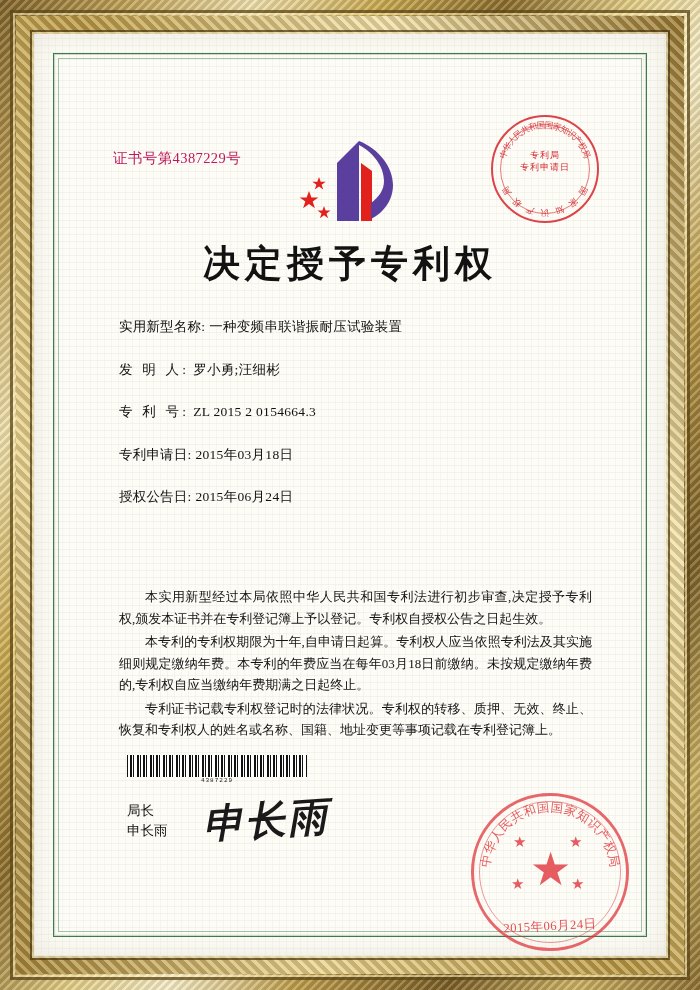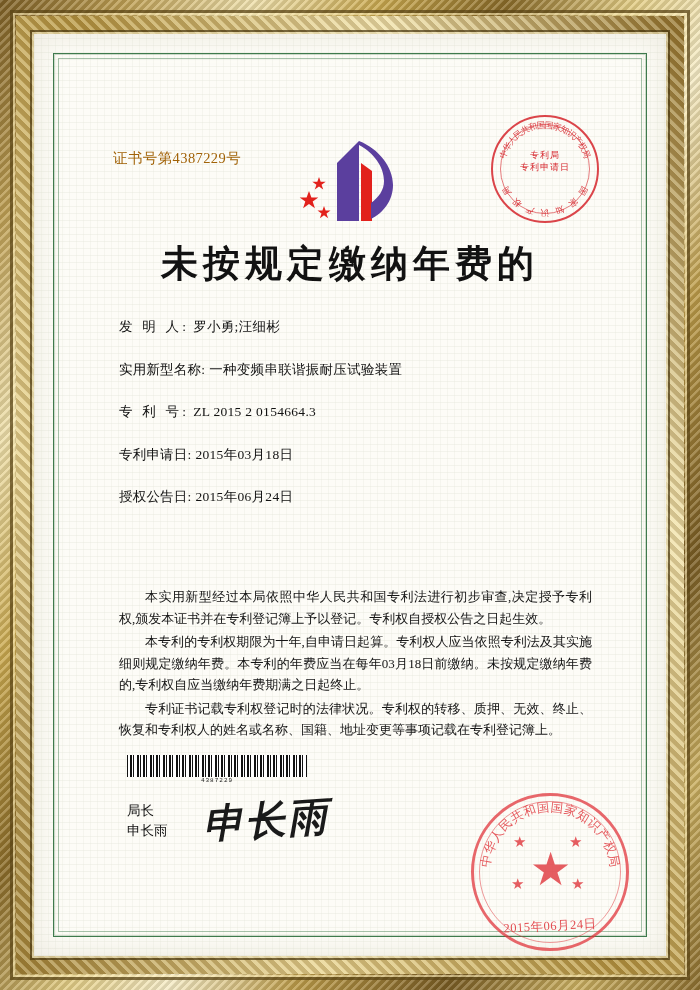--- a/index.html
+++ b/index.html
@@ -109,21 +109,21 @@
     bottom: 19px;
     padding: 0;
   }
 
   
   .cert-no {
     position: absolute;
     left: 60px;
     top: 96px;
     font-size: 14.5px;
-    color: #a16207;
+    color: #be185d;
     letter-spacing: 0.4px;
     white-space: nowrap;
   }
 
   
   .logo {
     position: absolute;
     left: 0;
     right: 0;
     top: 80px;
@@ -384,30 +384,30 @@
 
             <path d="M84,8 C104,16 118,34 118,52 C118,68 108,80 96,86 L96,70 C104,64 109,57 109,48 C109,34 99,20 84,12 Z" fill="#5b3f9e"></path>
 
             <polygon fill="#e2211c" points="34,58 36.4,64.5 43.3,64.5 37.7,68.6 39.9,75.2 34,71.1 28.1,75.2 30.3,68.6 24.7,64.5 31.6,64.5"></polygon>
             <polygon fill="#e2211c" points="44,44 45.7,48.7 50.7,48.7 46.6,51.7 48.2,56.5 44,53.5 39.8,56.5 41.4,51.7 37.3,48.7 42.3,48.7"></polygon>
             <polygon fill="#e2211c" points="49,73 50.6,77.6 55.5,77.6 51.5,80.5 53.1,85.2 49,82.3 44.9,85.2 46.5,80.5 42.5,77.6 47.4,77.6"></polygon>
           </svg>
         </div>
       </div>
 
-      <div class="main-title">未按规定缴纳年费的</div>
+      <div class="main-title">决定授予专利权</div>
 
       <div class="fields">
+        <div class="field-row">
+          <span class="field-label">实用新型名称:</span>
+          <span class="field-value">一种变频串联谐振耐压试验装置</span>
+        </div>
         <div class="field-row wide">
           <span class="field-label">发 明 人:</span>
           <span class="field-value">罗小勇;汪细彬</span>
-        </div>
-        <div class="field-row">
-          <span class="field-label">实用新型名称:</span>
-          <span class="field-value">一种变频串联谐振耐压试验装置</span>
         </div>
         <div class="field-row wide">
           <span class="field-label">专 利 号:</span>
           <span class="field-value">ZL 2015 2 0154664.3</span>
         </div>
         <div class="field-row">
           <span class="field-label">专利申请日:</span>
           <span class="field-value">2015年03月18日</span>
         </div>
         <div class="field-row">

